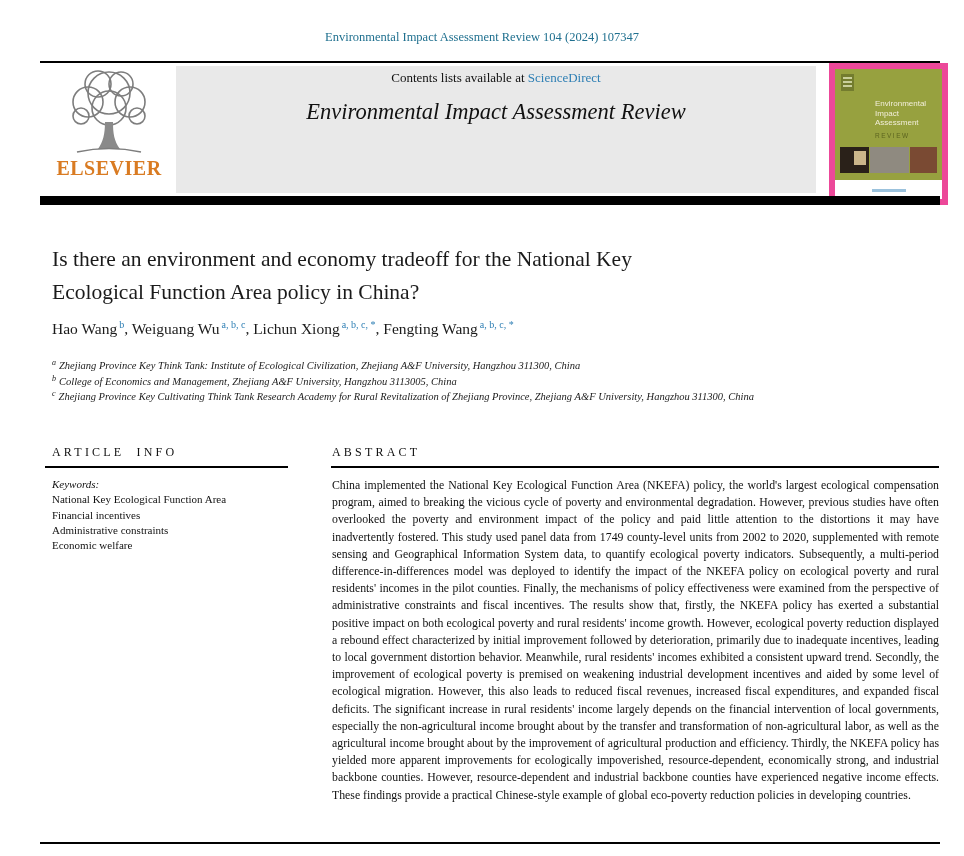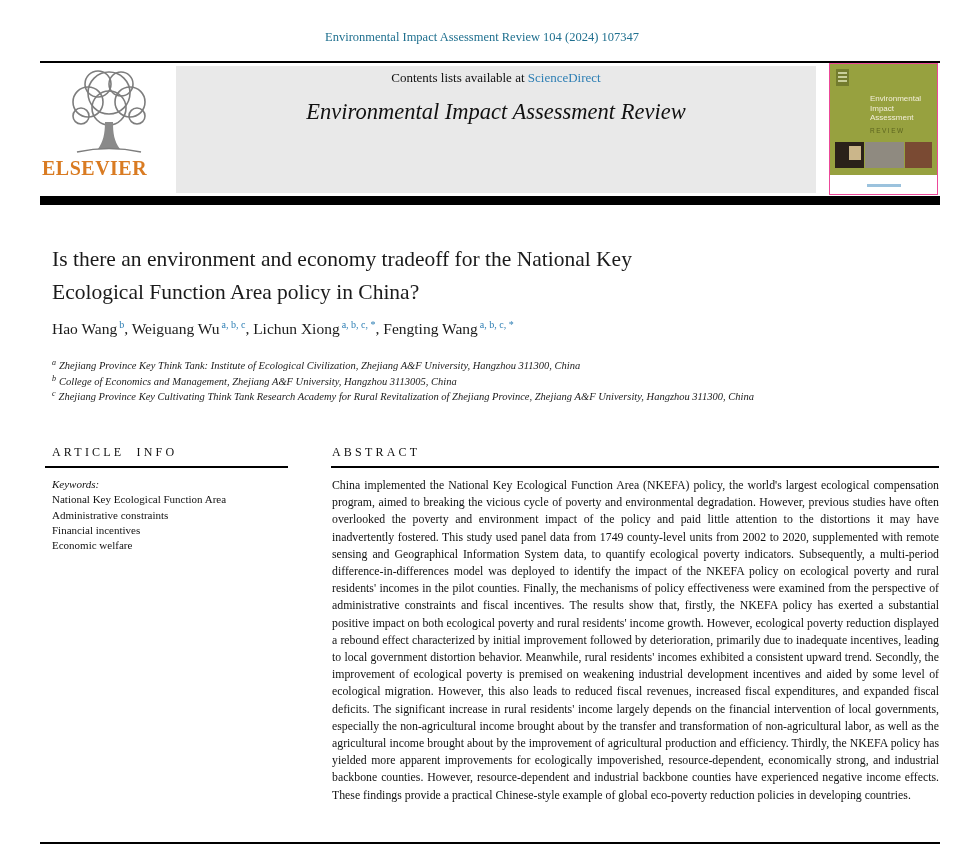--- a/index.html
+++ b/index.html
@@ -10,34 +10,34 @@
             font-size:12.5px;color:#20708f;}
 
   .rule{position:absolute;background:#000;}
   .rule-top{top:61px;left:40px;width:900px;height:2px;}
   .black-bar{position:absolute;top:196px;left:40px;width:900px;height:9px;background:#000;}
   .rule-left{left:45px;top:466px;width:243px;height:2px;}
   .rule-right{left:331px;top:466px;width:608px;height:2px;}
   .rule-bottom{left:40px;top:842px;width:900px;height:2px;}
 
   
-  .logo-block{position:absolute;left:42px;top:66px;width:134px;height:128px;text-align:left;}
+  .logo-block{position:absolute;left:42px;top:66px;width:134px;height:128px;text-align:center;}
   .logo-block svg{display:block;margin:0 auto;}
   .elsevier-word{font-size:20px;font-weight:600;color:#d97b22;letter-spacing:0.5px;margin-top:-3px;}
 
   
   .gray-box{position:absolute;left:176px;top:66px;width:640px;height:127px;background:#e9e9e9;text-align:center;}
   .contents-line{margin-top:4px;font-size:13px;color:#111;}
   .sd-link{color:#2e7fb4;text-decoration:none;cursor:pointer;}
   .jtitle{margin-top:13px;font-size:22.5px;color:#111;font-style:italic;}
   .homepage-line{margin-top:17px;font-family:"Liberation Sans","DejaVu Sans",sans-serif;font-size:13px;color:#222;}
   .url-link{color:#49a5dd;text-decoration:none;cursor:pointer;}
 
   
-  .cover{position:absolute;left:829px;top:63px;width:107px;height:130px;border:1px solid #ec4899;background:#fff;cursor:pointer;}
+  .cover{position:absolute;left:829px;top:63px;width:107px;height:130px;border:6px solid #ec4899;background:#fff;cursor:pointer;}
   .cover-green{position:absolute;left:0;right:0;top:0;height:111px;background:#97a13f;}
   .cover-emblem{position:absolute;left:6px;top:5px;width:13px;height:17px;background:#737c2e;}
   .cover-emblem::after{content:"";position:absolute;left:2px;top:3px;right:2px;height:2px;
      background:#c9cf9a;box-shadow:0 4px 0 #c9cf9a,0 8px 0 #c9cf9a;}
   .cover-title{position:absolute;left:40px;top:30px;font-family:"Liberation Sans",sans-serif;
      font-size:8px;line-height:9.5px;color:#f2eed9;}
   .cover-review{font-size:6.5px;letter-spacing:1.5px;color:#5c641f;margin-top:3px;}
   .photo-strip{position:absolute;left:5px;right:5px;top:78px;height:26px;display:flex;gap:1px;}
   .photo-1{flex:0 0 30%;background:#2a2119;position:relative;}
   .photo-1::after{content:"";position:absolute;right:3px;top:4px;width:12px;height:14px;background:#cbb68a;}
@@ -138,22 +138,22 @@
   </div>
 
   <div class="sec-heading h-info">ARTICLE INFO</div>
   <div class="sec-heading h-abs">ABSTRACT</div>
   <div class="rule rule-left"></div>
   <div class="rule rule-right"></div>
 
   <div class="keywords">
     <div class="kw-label">Keywords:</div>
     <div>National Key Ecological Function Area</div>
+    <div>Financial incentives</div>
     <div>Administrative constraints</div>
-    <div>Financial incentives</div>
     <div>Economic welfare</div>
   </div>
 
   <div class="abstract-body">China implemented the National Key Ecological Function Area (NKEFA) policy, the world's largest ecological compensation program, aimed to breaking the vicious cycle of poverty and environmental degradation. However, previous studies have often overlooked the poverty and environment impact of the policy and paid little attention to the distortions it may have inadvertently fostered. This study used panel data from 1749 county-level units from 2002 to 2020, supplemented with remote sensing and Geographical Information System data, to quantify ecological poverty indicators. Subsequently, a multi-period difference-in-differences model was deployed to identify the impact of the NKEFA policy on ecological poverty and rural residents' incomes in the pilot counties. Finally, the mechanisms of policy effectiveness were examined from the perspective of administrative constraints and fiscal incentives. The results show that, firstly, the NKEFA policy has exerted a substantial positive impact on both ecological poverty and rural residents' income growth. However, ecological poverty reduction displayed a rebound effect characterized by initial improvement followed by deterioration, primarily due to inadequate incentives, leading to local government distortion behavior. Meanwhile, rural residents' incomes exhibited a consistent upward trend. Secondly, the improvement of ecological poverty is premised on weakening industrial development incentives and aided by some level of ecological migration. However, this also leads to reduced fiscal revenues, increased fiscal expenditures, and expanded fiscal deficits. The significant increase in rural residents' income largely depends on the financial intervention of local governments, especially the non-agricultural income brought about by the transfer and transformation of non-agricultural labor, as well as the agricultural income brought about by the improvement of agricultural production and efficiency. Thirdly, the NKEFA policy has yielded more apparent improvements for ecologically impoverished, resource-dependent, economically strong, and industrial backbone counties. However, resource-dependent and industrial backbone counties have experienced negative income effects. These findings provide a practical Chinese-style example of global eco-poverty reduction policies in developing countries.</div>
 
   <div class="rule rule-bottom"></div>
 
 </div>
 
 </body></html>

